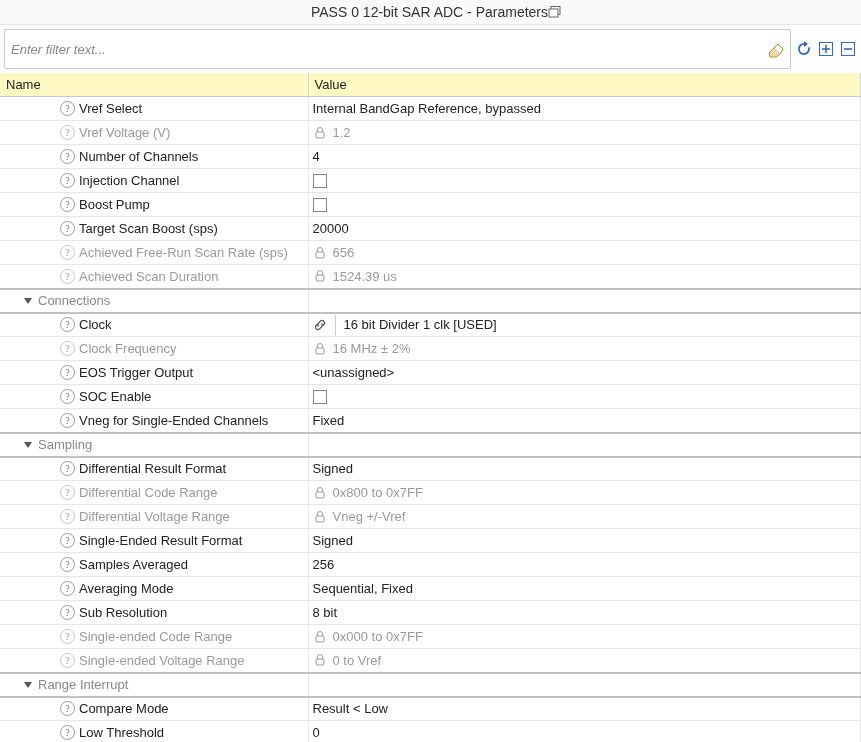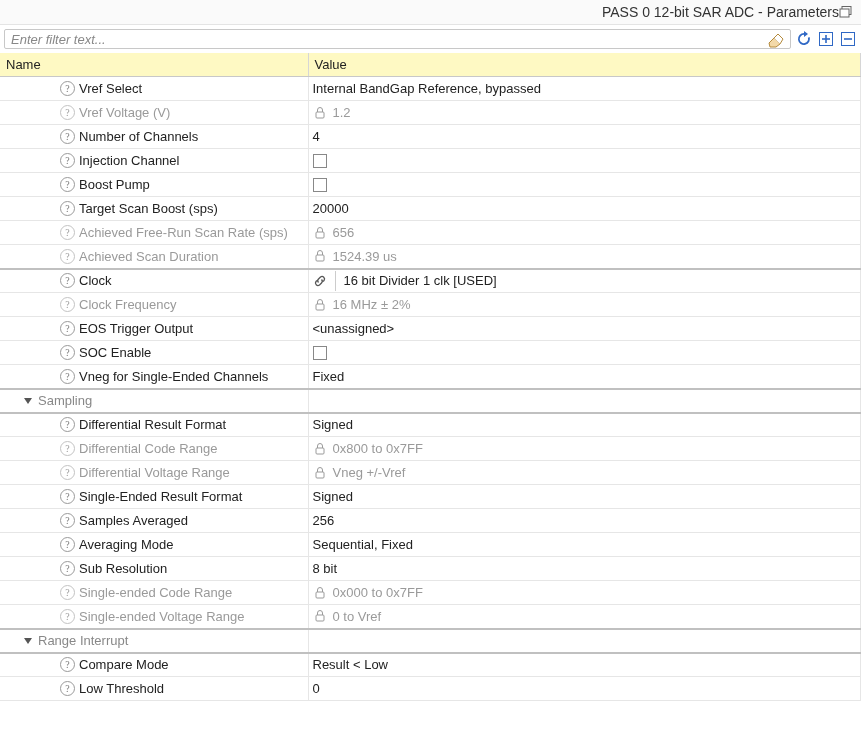--- a/index.html
+++ b/index.html
@@ -10,35 +10,35 @@
     background: #fff;
     width: 861px;
     overflow: hidden;
   }
   .panel-header {
     padding: 4px 8px 4px 20px;
     font-size: 14px;
     color: #333;
     display: flex;
     align-items: center;
-    justify-content: flex-end;
+    justify-content: center;
     border-bottom: 1px solid #e4e4e4;
     background: #fafafa;
   }
   .panel-header .icons { display:flex; gap:4px; }
   .panel-header .ico { width:14px; height:14px; color:#666; }
   .toolbar {
     display: flex;
     align-items: center;
     padding: 4px 4px;
     gap: 4px;
   }
   .filter {
     flex: 1;
-    height: 20px;
+    height: 40px;
     border: 1px solid #c8c8c8;
     border-radius: 2px;
     padding: 2px 6px;
     font-size: 13px;
     color: #888;
     font-style: italic;
     display:flex;
     align-items:center;
     justify-content:space-between;
     background:#fff;
@@ -260,20 +260,33 @@
         <td>
           <div class="val-cell">
             <span class="lock"><svg viewBox="0 0 14 14">
                 <rect x="3" y="6" width="8" height="6" rx="1" fill="none" stroke="currentColor"></rect>
                 <path d="M4.5 6 V4 a2.5 2.5 0 0 1 5 0 V6" fill="none" stroke="currentColor"></path>
               </svg></span>
             <span class="val">1524.39 us</span>
           </div>
         </td>
       </tr>
+      <tr class="row group">
+        <td>
+          <div class="name-cell indent1">
+            <span class="exp">
+              <svg viewBox="0 0 10 10">
+                <path d="M1 2 L9 2 L5 8 Z" fill="currentColor"></path>
+              </svg>
+            </span>
+            <span class="label">Connections</span>
+          </div>
+        </td>
+        <td></td>
+      </tr>
       <tr class="row">
         <td>
           <div class="name-cell indent2">
             <span class="help">?</span>
             <span class="label">Clock</span>
           </div>
         </td>
         <td>
           <div class="val-cell">
             <span class="link"><svg viewBox="0 0 14 14">

